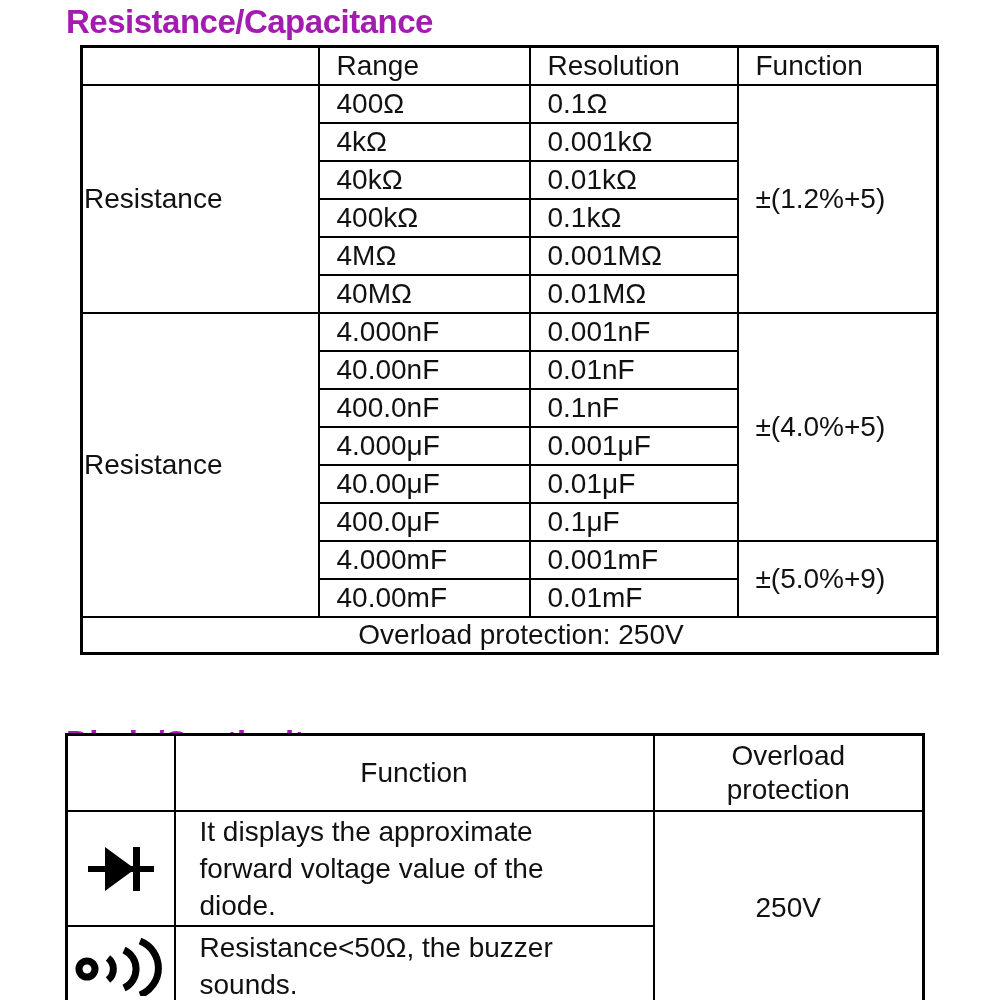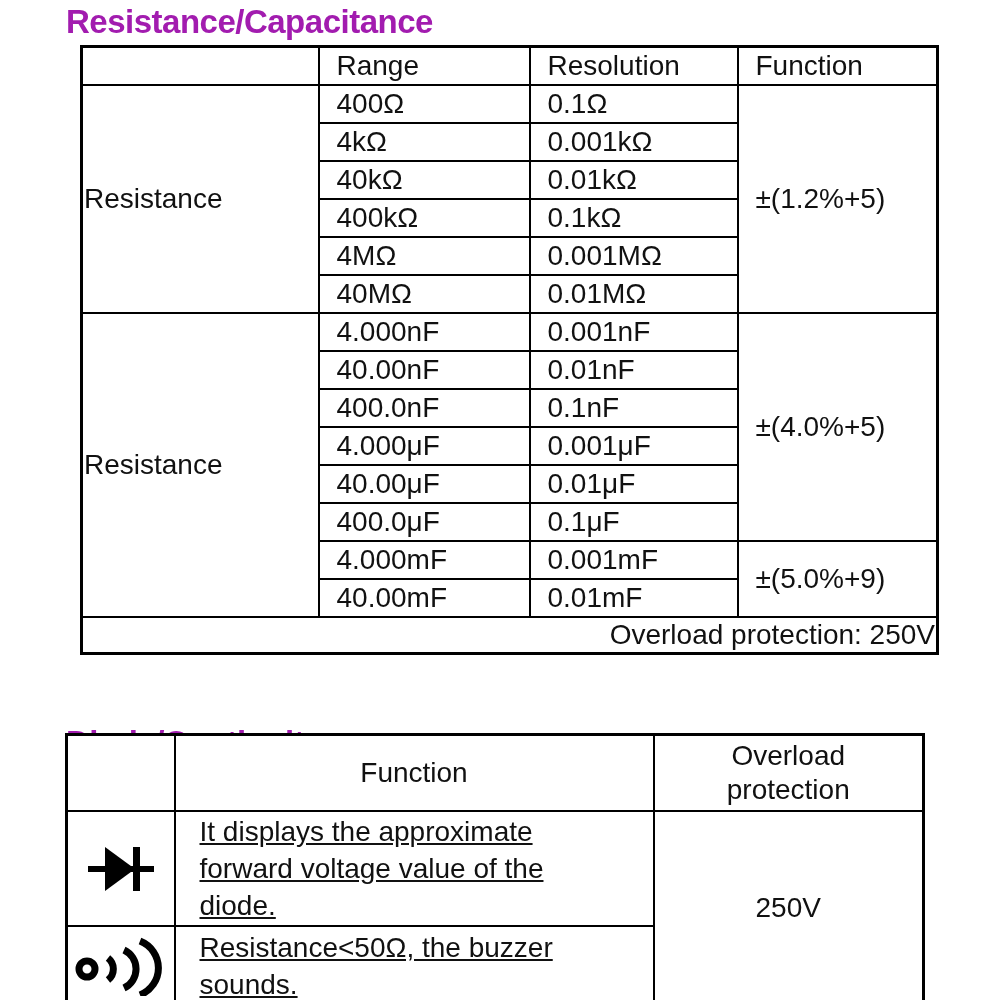--- a/index.html
+++ b/index.html
@@ -21,27 +21,27 @@
   table.spec td{
     border:2px solid #000000;font-size:28px;color:#111111;
     vertical-align:middle;overflow:hidden;
   }
   #table1{left:80px;top:45px;width:856px;padding-left:12px;}
   #table2{left:65px;top:733px;width:857px;}
   .r38{height:38px;}
   .r35{height:35px;}
   .pl{text-align:left;padding-left:17px;white-space:nowrap;}
   .ctr{text-align:left;}
-  .footer-cell{text-align:right;padding-left:24px;font-size:28px;white-space:nowrap;}
+  .footer-cell{text-align:center;padding-left:24px;font-size:28px;white-space:nowrap;}
   
   .t2-head{height:72px;text-align:center;font-size:28px;line-height:34px;}
   .preline{white-space:pre-line;text-align:center;}
   .t2-r1{height:108px;}
   .t2-r2{height:80px;}
-  .fn-body{text-align:left;padding-left:24px;line-height:37px;font-size:28px;text-decoration:underline;}
+  .fn-body{text-align:left;padding-left:24px;line-height:37px;font-size:28px;}
   .icon-cell{text-align:center;vertical-align:middle;}
   .ov-cell{text-align:center;font-size:28px;}
   svg{display:inline-block;vertical-align:middle;}
 </style>
 </head>
 <body>
 
 <div class="section-title" id="title1">Resistance/Capacitance</div>
 
 <table class="spec" id="table1">

